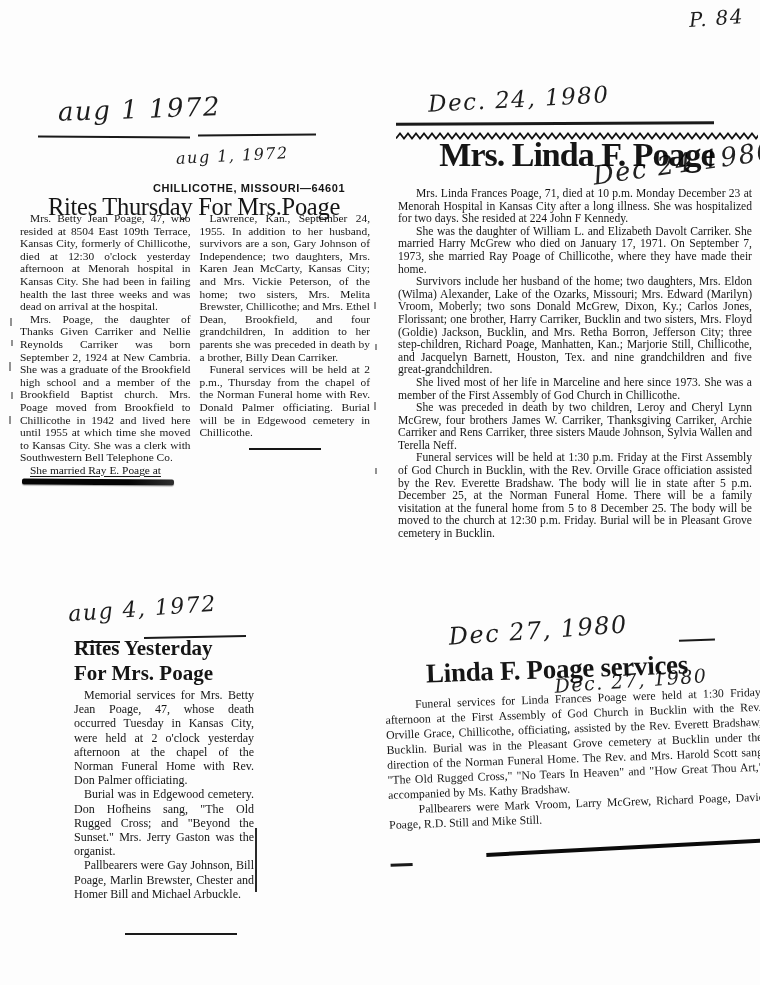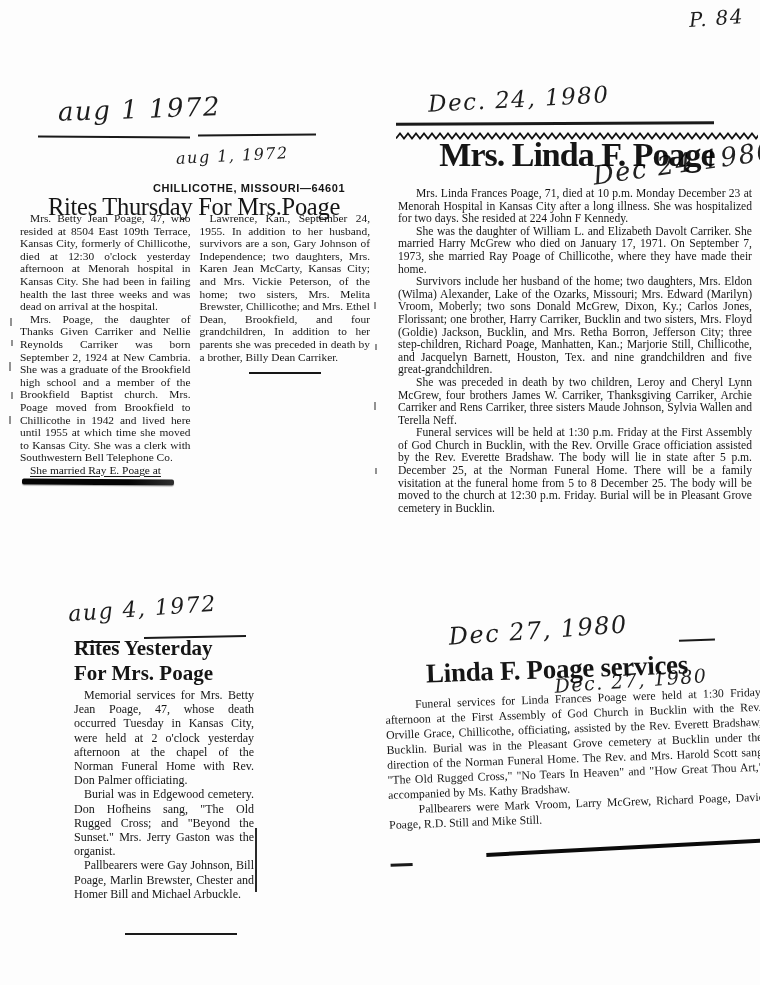--- a/index.html
+++ b/index.html
@@ -108,37 +108,39 @@
   <div id="c1-headline">Rites Thursday For Mrs.Poage</div>
   <div id="c1-cols" class="news">
     <div class="col">
       <p>Mrs. Betty Jean Poage, 47, who resided at 8504 East 109th Terrace, Kansas City, formerly of Chillicothe, died at 12:30 o'clock yesterday afternoon at Menorah hospital in Kansas City. She had been in failing health the last three weeks and was dead on arrival at the hospital.</p>
       <p>Mrs. Poage, the daughter of Thanks Given Carriker and Nellie Reynolds Carriker was born September 2, 1924 at New Cambria. She was a graduate of the Brookfield high school and a member of the Brookfield Baptist church. Mrs. Poage moved from Brookfield to Chillicothe in 1942 and lived here until 1955 at which time she moved to Kansas City. She was a clerk with Southwestern Bell Telephone Co.</p>
       <p class="u-line">She married Ray E. Poage at</p>
       <div id="c1-smudge"></div>
     </div>
     <div class="col">
       <p>Lawrence, Kan., September 24, 1955. In addition to her husband, survivors are a son, Gary Johnson of Independence; two daughters, Mrs. Karen Jean McCarty, Kansas City; and Mrs. Vickie Peterson, of the home; two sisters, Mrs. Melita Brewster, Chillicothe; and Mrs. Ethel Dean, Brookfield, and four grandchildren, In addition to her parents she was preceded in death by a brother, Billy Dean Carriker.</p>
+      <p>Funeral services will be held at 2 p.m., Thursday from the chapel of the Norman Funeral home with Rev. Donald Palmer officiating. Burial will be in Edgewood cemetery in Chillicothe.</p>
       <div id="c1-divider"></div>
     </div>
   </div>
 </div>
 
 <div id="clip2" class="clip">
   <div id="c2-hw-top" class="hw">Dec. 24, 1980</div>
   <div id="c2-topline" class="rule"></div>
   <div id="c2-zigzag"><svg width="362" height="8" viewBox="0 0 362 8" preserveAspectRatio="none">
         <path d="M0 6.5 L4 1.5 L8 6.5 L12 1.5 L16 6.5 L20 1.5 L24 6.5 L28 1.5 L32 6.5 L36 1.5 L40 6.5 L44 1.5 L48 6.5 L52 1.5 L56 6.5 L60 1.5 L64 6.5 L68 1.5 L72 6.5 L76 1.5 L80 6.5 L84 1.5 L88 6.5 L92 1.5 L96 6.5 L100 1.5 L104 6.5 L108 1.5 L112 6.5 L116 1.5 L120 6.5 L124 1.5 L128 6.5 L132 1.5 L136 6.5 L140 1.5 L144 6.5 L148 1.5 L152 6.5 L156 1.5 L160 6.5 L164 1.5 L168 6.5 L172 1.5 L176 6.5 L180 1.5 L184 6.5 L188 1.5 L192 6.5 L196 1.5 L200 6.5 L204 1.5 L208 6.5 L212 1.5 L216 6.5 L220 1.5 L224 6.5 L228 1.5 L232 6.5 L236 1.5 L240 6.5 L244 1.5 L248 6.5 L252 1.5 L256 6.5 L260 1.5 L264 6.5 L268 1.5 L272 6.5 L276 1.5 L280 6.5 L284 1.5 L288 6.5 L292 1.5 L296 6.5 L300 1.5 L304 6.5 L308 1.5 L312 6.5 L316 1.5 L320 6.5 L324 1.5 L328 6.5 L332 1.5 L336 6.5 L340 1.5 L344 6.5 L348 1.5 L352 6.5 L356 1.5 L360 6.5 L364 1.5 L368 6.5" fill="none" stroke="#141414" stroke-width="1.8"></path>
       </svg></div>
   <div id="c2-headline">Mrs. Linda F. Poage</div>
   <div id="c2-hw-overlay" class="hw">Dec 24 1980</div>
   <div id="c2-body" class="news">
     <p>Mrs. Linda Frances Poage, 71, died at 10 p.m. Monday December 23 at Menorah Hospital in Kansas City after a long illness. She was hospitalized for two days. She resided at 224 John F Kennedy.</p>
     <p>She was the daughter of William L. and Elizabeth Davolt Carriker. She married Harry McGrew who died on January 17, 1971. On September 7, 1973, she married Ray Poage of Chillicothe, where they have made their home.</p>
     <p>Survivors include her husband of the home; two daughters, Mrs. Eldon (Wilma) Alexander, Lake of the Ozarks, Missouri; Mrs. Edward (Marilyn) Vroom, Moberly; two sons Donald McGrew, Dixon, Ky.; Carlos Jones, Florissant; one brother, Harry Carriker, Bucklin and two sisters, Mrs. Floyd (Goldie) Jackson, Bucklin, and Mrs. Retha Borron, Jefferson City; three step-children, Richard Poage, Manhatten, Kan.; Marjorie Still, Chillicothe, and Jacquelyn Barnett, Houston, Tex. and nine grandchildren and five great-grandchildren.</p>
+    <p>She lived most of her life in Marceline and here since 1973. She was a member of the First Assembly of God Church in Chillicothe.</p>
     <p>She was preceded in death by two children, Leroy and Cheryl Lynn McGrew, four brothers James W. Carriker, Thanksgiving Carriker, Archie Carriker and Rens Carriker, three sisters Maude Johnson, Sylvia Wallen and Terella Neff.</p>
     <p>Funeral services will be held at 1:30 p.m. Friday at the First Assembly of God Church in Bucklin, with the Rev. Orville Grace officiation assisted by the Rev. Everette Bradshaw. The body will lie in state after 5 p.m. December 25, at the Norman Funeral Home. There will be a family visitation at the funeral home from 5 to 8 December 25. The body will be moved to the church at 12:30 p.m. Friday. Burial will be in Pleasant Grove cemetery in Bucklin.</p>
   </div>
 </div>
 
 <div id="clip3" class="clip">
   <div id="c3-hw" class="hw">aug 4, 1972</div>
   <div id="c3-ul1" class="rule"></div>
   <div id="c3-ul2" class="rule"></div>
   <div id="c3-headline">

